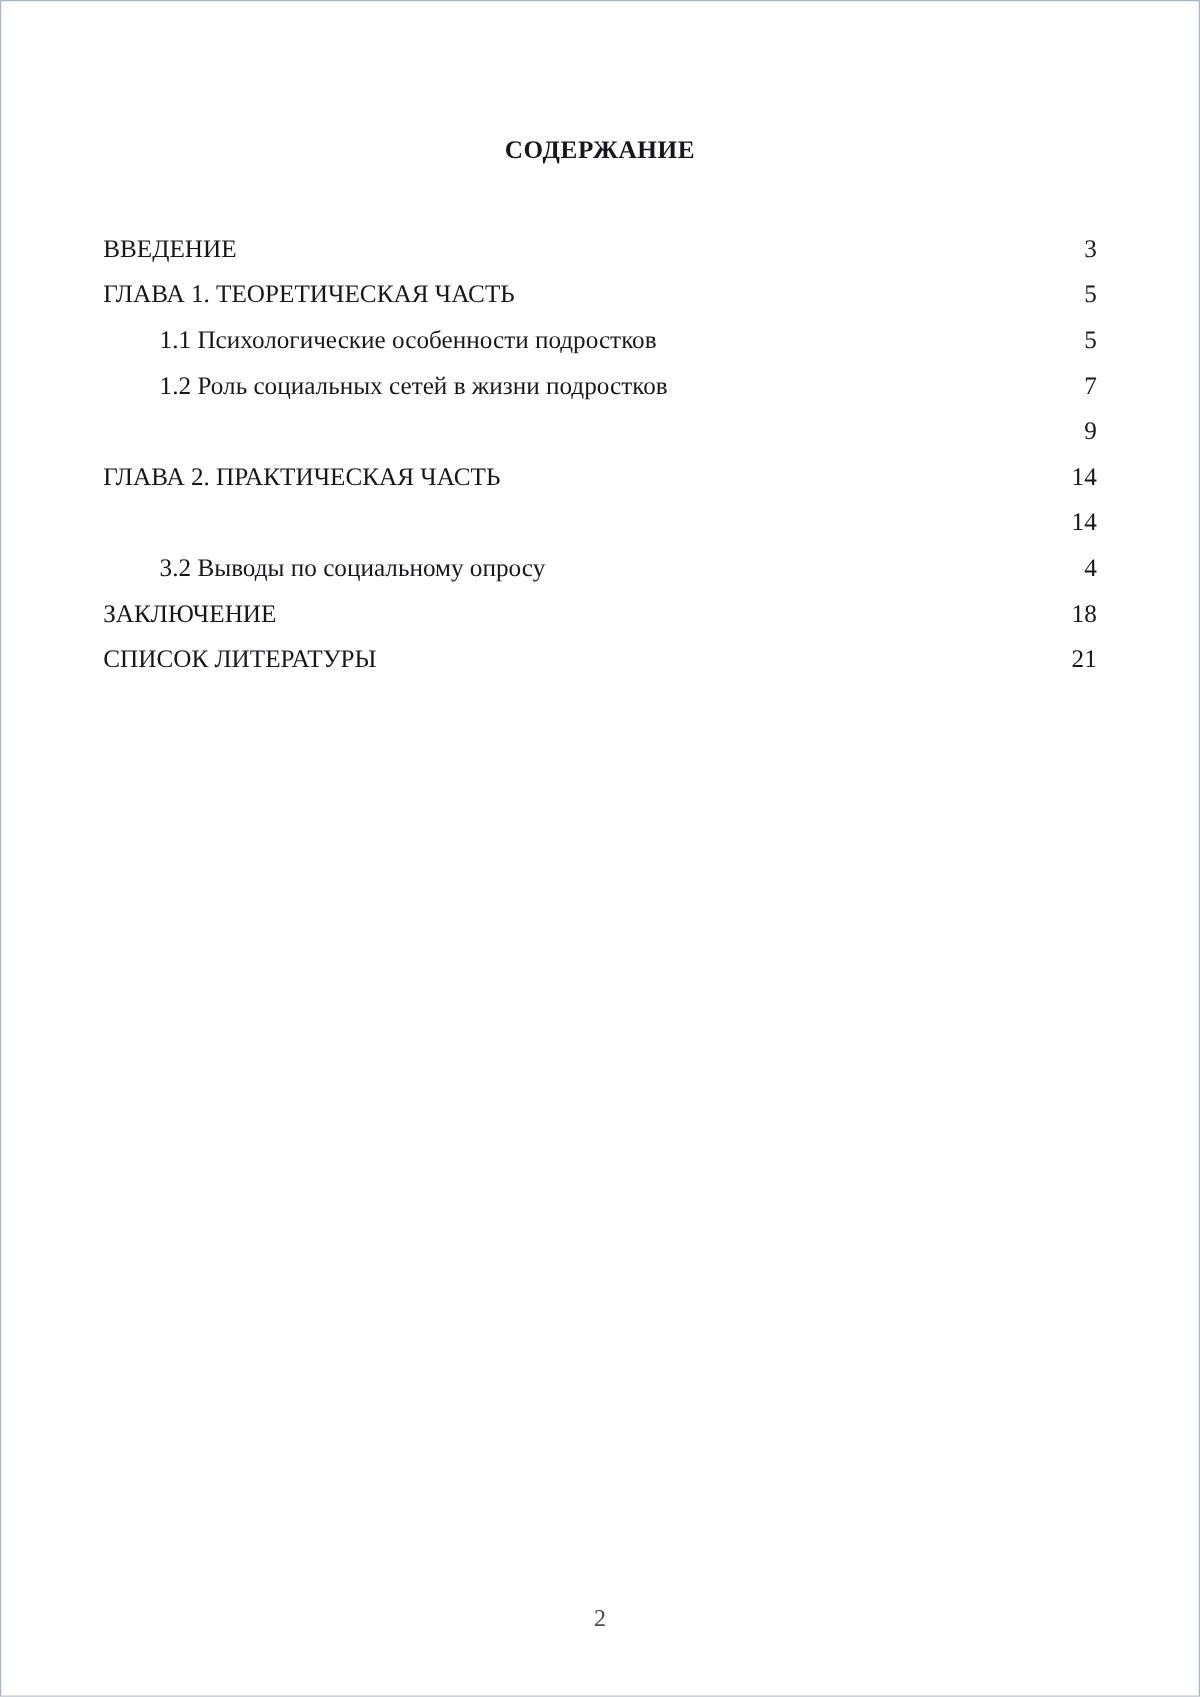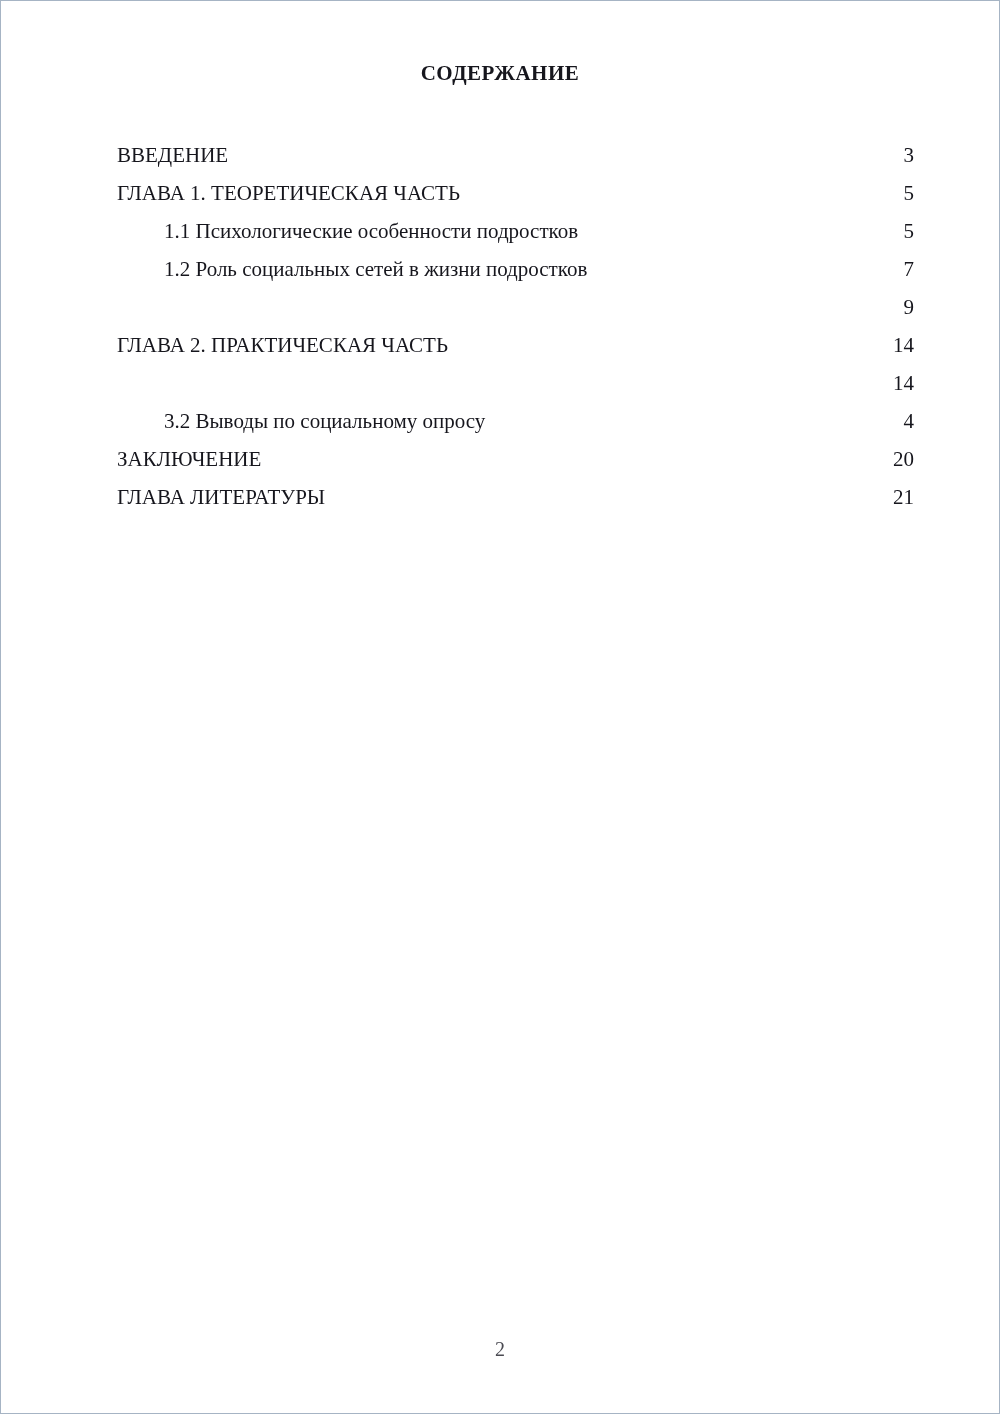--- a/index.html
+++ b/index.html
@@ -12,29 +12,29 @@
     width: 1000px;
     height: 1414px;
     box-sizing: border-box;
     background: #ffffff;
     border: 1px solid #a6b4c4;
     font-family: "Liberation Serif", "DejaVu Serif", serif;
     color: #16161d;
     overflow: hidden;
   }
   .doc-title {
-    padding-top: 60px;
+    padding-top: 112px;
     text-align: center;
     font-size: 21px;
     font-weight: bold;
     letter-spacing: 0.5px;
   }
   .toc {
     margin-top: 56px;
-    padding-left: 116px;
+    padding-left: 85px;
     padding-right: 85px;
   }
   .toc-row {
     display: flex;
     align-items: flex-end;
     font-size: 21px;
     line-height: 27px;
     margin-bottom: 11px;
   }
   .toc-row.level-1 {
@@ -105,25 +105,25 @@
       <span class="toc-page">14</span>
     </div>
 
     <div class="toc-row level-1">
       <span class="toc-label">3.2 Выводы по социальному опросу</span>
       <span class="toc-page">4</span>
     </div>
 
     <div class="toc-row level-0">
       <span class="toc-label">ЗАКЛЮЧЕНИЕ</span>
-      <span class="toc-page">20</span>
+      <span class="toc-page">18</span>
     </div>
 
     <div class="toc-row level-0">
-      <span class="toc-label">ГЛАВА ЛИТЕРАТУРЫ</span>
+      <span class="toc-label">СПИСОК ЛИТЕРАТУРЫ</span>
       <span class="toc-page">21</span>
     </div>
 
   </div>
 
   <div class="footer-page-number">2</div>
 
 </div>
 
 </body></html>

